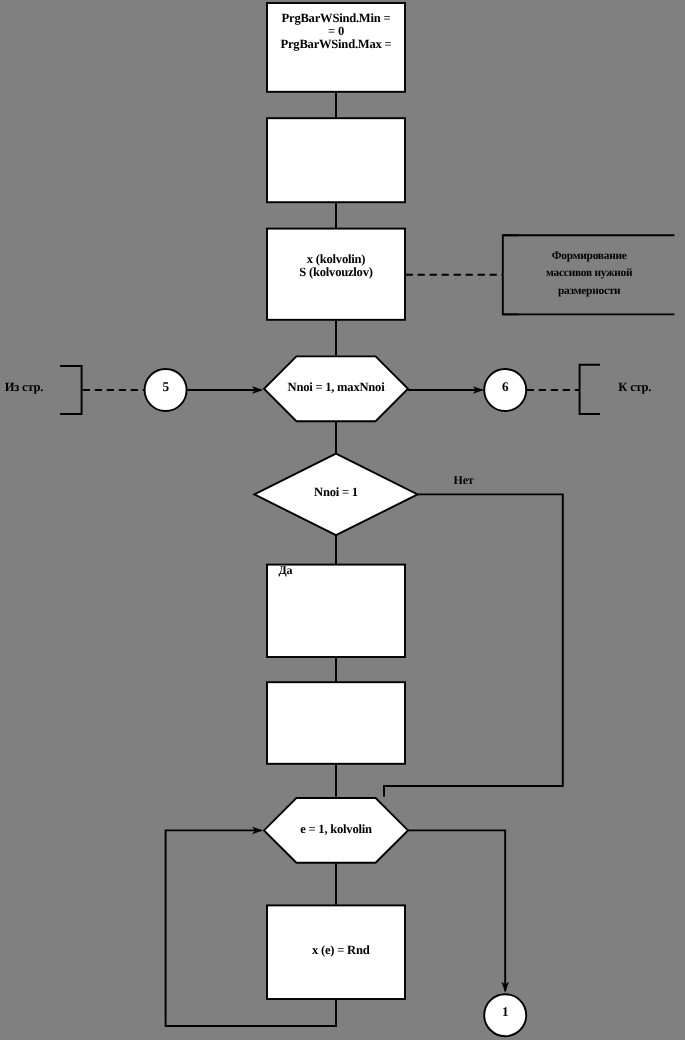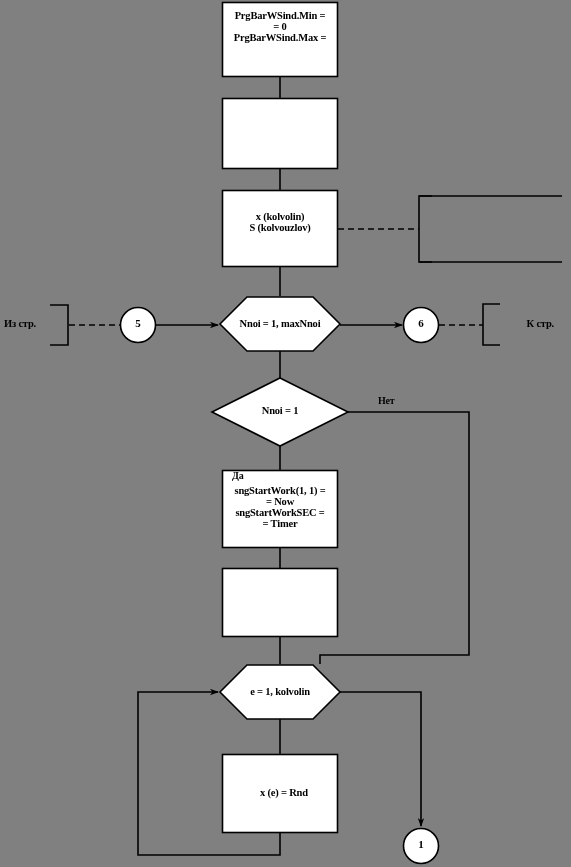--- a/index.html
+++ b/index.html
@@ -117,41 +117,40 @@
   </svg>
 
   <div class="node-label fs-process" style="left:224px; top:10px; width:112px;">PrgBarWSind.Min =
 = 0
 PrgBarWSind.Max =</div>
 
 
   <div class="node-label fs-process" style="left:224px; top:211px; width:112px;text-align:center;">x (kolvolin)
 S (kolvouzlov)</div>
 
+  <div class="node-label fs-note" style="left:424px; top:207px; width:134px;">Формирование
+массивов нужной
+размерности</div>
 
   <div class="node-label fs-offpage" style="left:4px; top:318px; width:46px; text-align:left;">Из стр.</div>
 
   <div class="node-label fs-conn" style="left:121px; top:318px; width:34px;">5</div>
 
   <div class="node-label fs-hex" style="left:224px; top:318px; width:112px;">Nnoi = 1, maxNnoi</div>
 
   <div class="node-label fs-conn" style="left:404px; top:318px; width:34px;">6</div>
 
-  <div class="node-label fs-offpage" style="left:504px; top:318px; width:50px; text-align:right;">К стр.</div>
+  <div class="node-label fs-offpage" style="left:504px; top:318px; width:50px; text-align:center;">К стр.</div>
 
   <div class="node-label fs-dec" style="left:240px; top:405px; width:80px;">Nnoi = 1</div>
 
   <div class="node-label fs-edge" style="left:378px; top:396px; width:36px; text-align:left;">Нет</div>
 
   <div class="node-label fs-edge" style="left:232px; top:471px; width:30px; text-align:left;">Да</div>
 
-  <div class="node-label fs-process" style="left:224px; top:485px; width:112px;">sngStartWork(1, 1) =
-= Now
-sngStartWorkSEC =
-= Timer</div>
 
 
   <div class="node-label fs-hex" style="left:224px; top:686px; width:112px;">e = 1, kolvolin</div>
 
   <div class="node-label fs-process" style="left:224px; top:787px; width:120px;">x (e) = Rnd</div>
 
   <div class="node-label fs-conn" style="left:404px; top:839px; width:34px;">1</div>
 
 </div>
 

